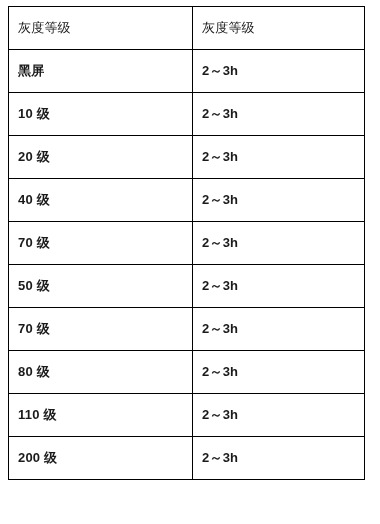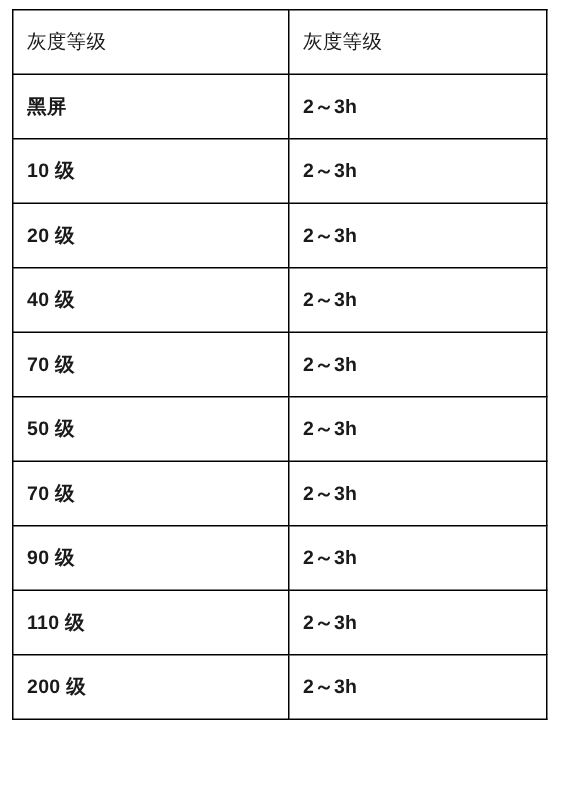--- a/index.html
+++ b/index.html
@@ -96,21 +96,21 @@
       </tr>
       <tr>
         <td><span class="cell-text">50 级</span></td>
         <td><span class="cell-text">2～3h</span></td>
       </tr>
       <tr>
         <td><span class="cell-text">70 级</span></td>
         <td><span class="cell-text">2～3h</span></td>
       </tr>
       <tr>
-        <td><span class="cell-text">90 级</span></td>
+        <td><span class="cell-text">80 级</span></td>
         <td><span class="cell-text">2～3h</span></td>
       </tr>
       <tr>
         <td><span class="cell-text">110 级</span></td>
         <td><span class="cell-text">2～3h</span></td>
       </tr>
       <tr>
         <td><span class="cell-text">200 级</span></td>
         <td><span class="cell-text">2～3h</span></td>
       </tr>

